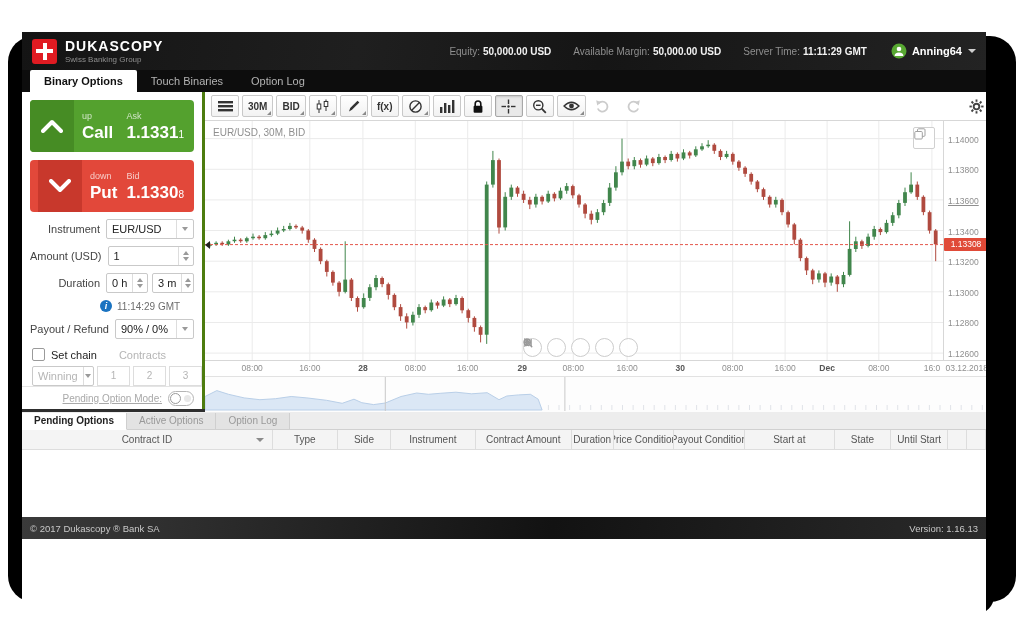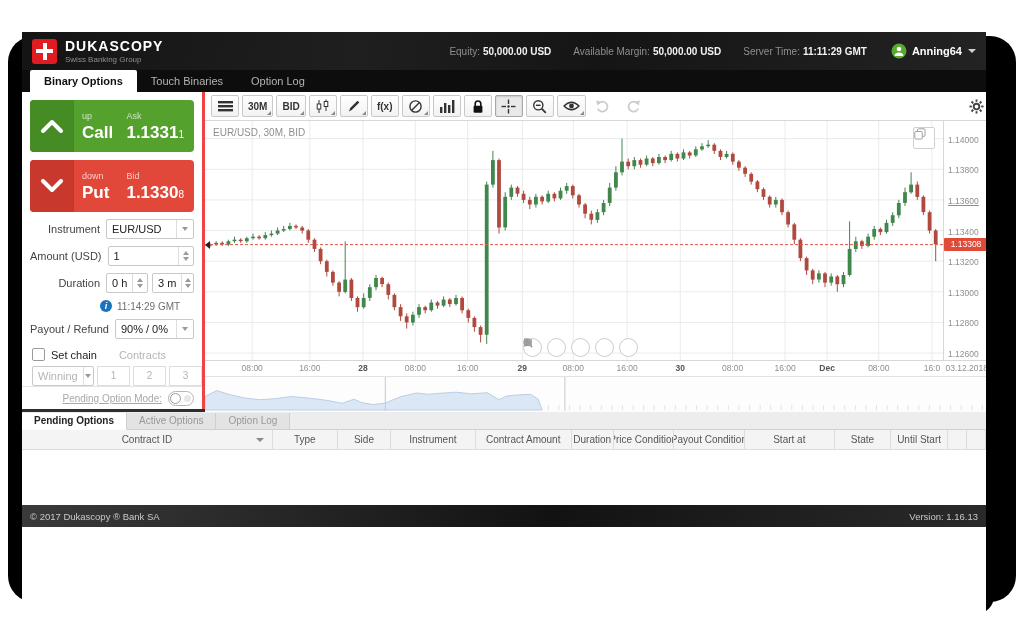--- a/index.html
+++ b/index.html
@@ -24,28 +24,28 @@
   .user b{color:#fff;font-size:11px;margin-left:5px;}
   .caret-down{width:0;height:0;border-left:4px solid transparent;border-right:4px solid transparent;border-top:4px solid #cfcfcf;margin-left:6px;}
 
   
   .tabrow{height:22px;flex:0 0 22px;background:#0d0d0d;display:flex;align-items:flex-end;padding-left:8px;}
   .ttab{padding:0 14px;height:22px;line-height:22px;font-size:11px;color:#b3b3b3;cursor:pointer;}
   .ttab.active{background:#fff;color:#111;font-weight:bold;border-radius:2px 2px 0 0;}
 
   
   .content{flex:0 0 317px;height:317px;display:flex;background:#fff;}
-  .left-panel{flex:0 0 180px;width:180px;border-right:3px solid #ef4444;display:flex;flex-direction:column;background:#fff;}
+  .left-panel{flex:0 0 180px;width:180px;border-right:3px solid #4d7c0f;display:flex;flex-direction:column;background:#fff;}
   .chart-region{flex:1;display:flex;flex-direction:column;position:relative;background:#fff;}
 
   
   .obtn{margin:8px 8px 0 8px;height:53px;border-radius:4px;display:flex;align-items:center;color:#fff;cursor:pointer;overflow:hidden;}
   .obtn .dir{width:44px;align-self:stretch;display:flex;align-items:center;justify-content:center;}
   .obtn.call{background:#54a12e;}  .obtn.call .dir{background:#468c24;}
-  .obtn.put{background:#e2483a;}   .obtn.put .dir{background:#c8382c;}
+  .obtn.put{background:#e2483a;padding-left:8px;}   .obtn.put .dir{background:#c8382c;}
   .obtn .mid{flex:1;padding-left:8px;line-height:1;}
   .obtn .prc{padding-right:10px;text-align:left;line-height:1;}
   .tiny{font-size:9px;color:rgba(255,255,255,.72);display:block;margin-bottom:3px;}
   .bigtxt{font-size:17px;font-weight:bold;}
   .pricetxt{font-size:17px;font-weight:bold;}
   .pricetxt .lastd{font-size:10px;font-weight:normal;}
 
   
   .frow{display:flex;align-items:center;margin:7px 8px 0 8px;height:20px;}
   .flabel{flex:1;text-align:right;padding-right:6px;color:#444;font-size:11px;white-space:nowrap;}
@@ -103,21 +103,21 @@
   .bottom-panel{flex:0 0 93px;height:93px;display:flex;flex-direction:column;border-top:3px solid #2e2e2e;background:#fff;}
   .btabs{height:17px;flex:0 0 17px;background:#ededed;display:flex;align-items:flex-end;border-bottom:1px solid #d0d0d0;}
   .btab{height:16px;line-height:16px;padding:0 12px;font-size:10px;color:#999;background:#e3e3e3;border-right:1px solid #cfcfcf;cursor:pointer;}
   .btab.active{background:#fff;color:#222;font-weight:bold;border-bottom:1px solid #fff;margin-bottom:-1px;}
   .thead{height:19px;flex:0 0 19px;background:#f4f4f4;border-bottom:1px solid #ddd;display:flex;font-size:10px;color:#555;}
   .th{border-right:1px solid #ddd;display:flex;align-items:center;justify-content:center;white-space:nowrap;overflow:hidden;position:relative;box-sizing:border-box;}
   .th .sortcaret{width:0;height:0;border-left:4px solid transparent;border-right:4px solid transparent;border-top:4px solid #8a8a8a;position:absolute;right:8px;top:8px;cursor:pointer;}
   .tbody{flex:1;background:#fff;}
 
   
-  .app-footer{flex:0 0 22px;height:22px;background:linear-gradient(100deg,#3a3a3a,#121212 55%,#2a2a2a);display:flex;align-items:center;justify-content:space-between;padding:0 8px;color:#c9c9c9;font-size:9.5px;}
+  .app-footer{flex:0 0 22px;height:22px;background:linear-gradient(100deg,#3a3a3a,#121212 55%,#2a2a2a);display:flex;align-items:center;justify-content:space-between;padding:0 8px;color:#c9c9c9;font-size:9.5px;margin-top:12px;}
 </style>
 </head>
 <body>
 
 <div class="stage">
   <div class="frame"></div>
   <div class="base"></div>
 
   <div class="app">
 

